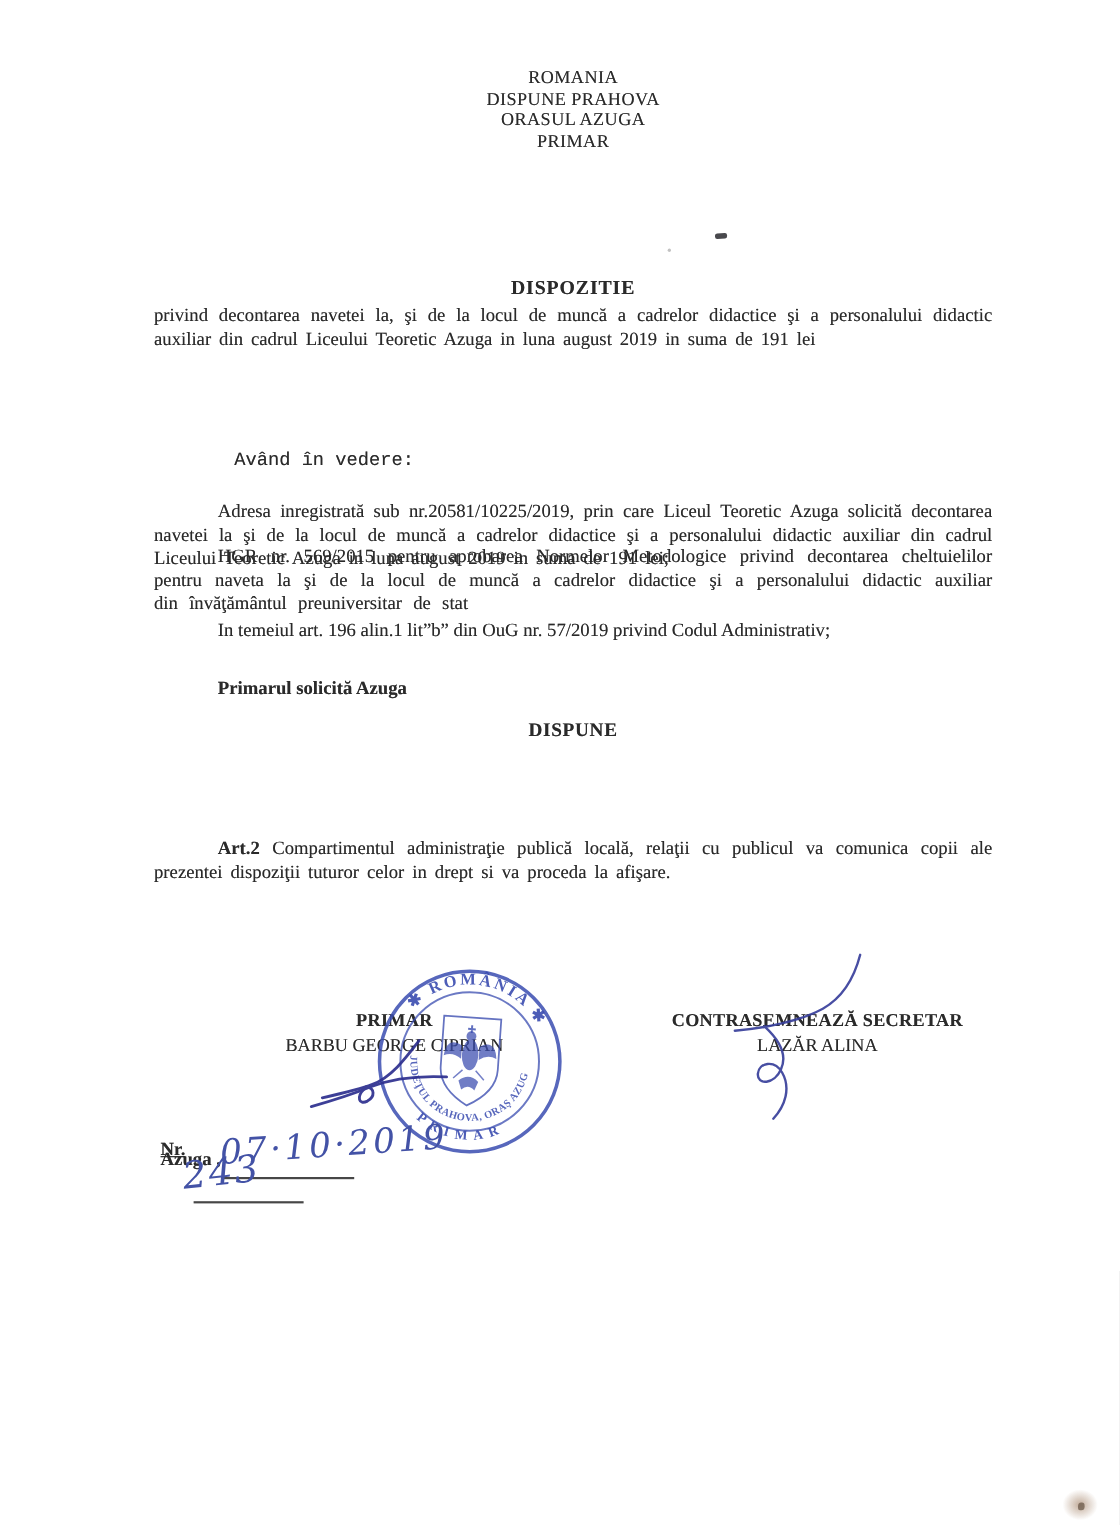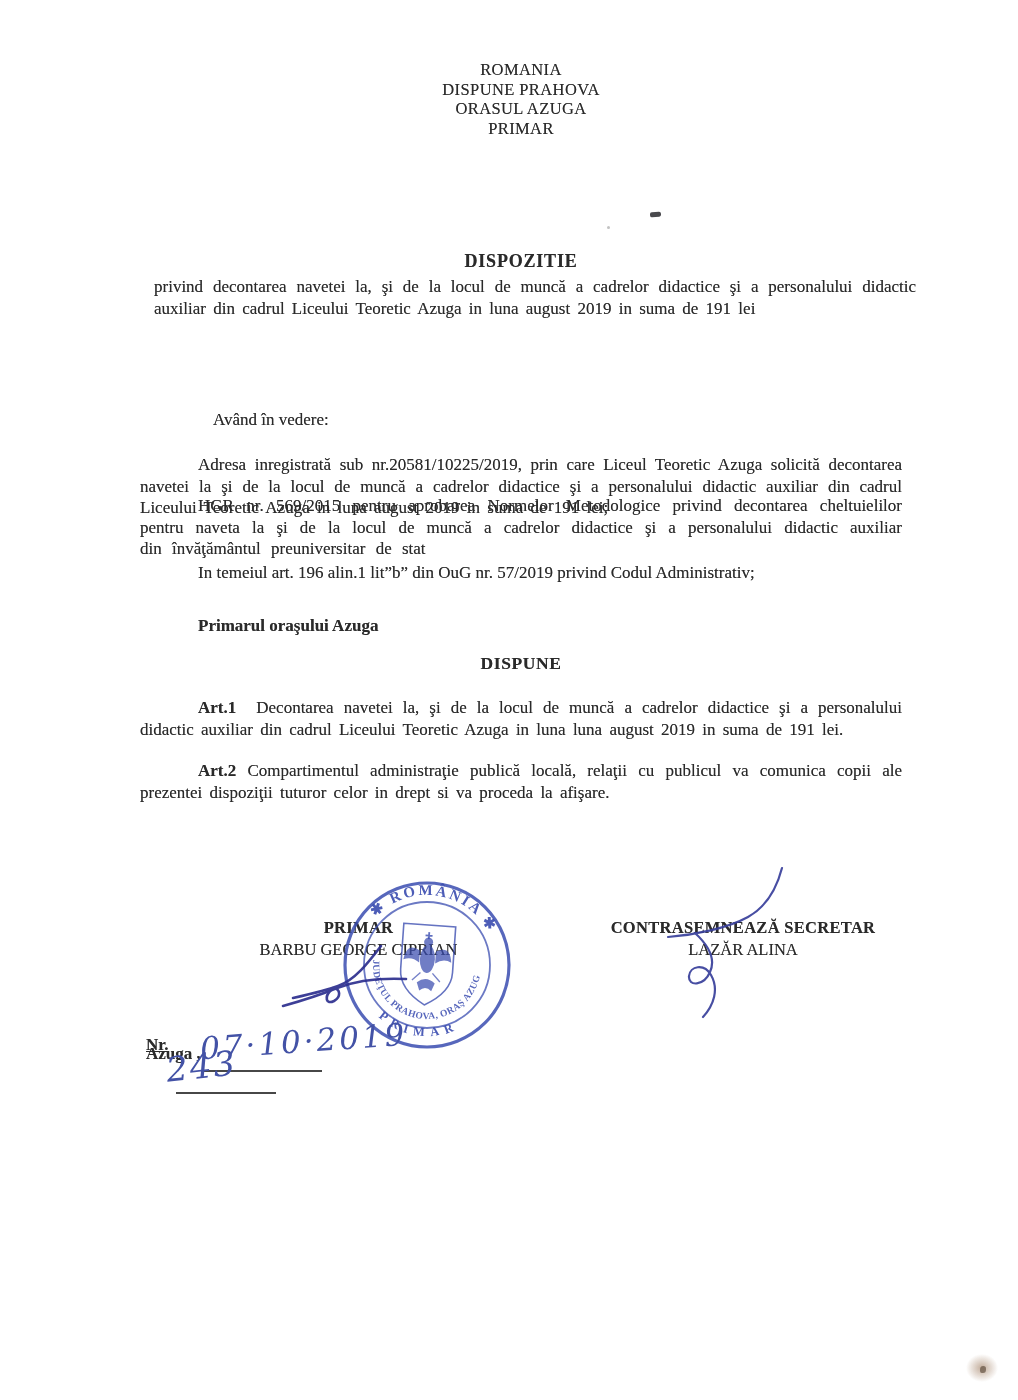--- a/index.html
+++ b/index.html
@@ -9,27 +9,27 @@
     font-family:"Liberation Serif","DejaVu Serif",serif;
     color:#2a2a2a;
   }
   .abs{position:absolute;}
   .block{left:140px;width:762px;}
   p{margin:0;}
   .body-text{font-size:17px;line-height:21.5px;text-shadow:0 0 .5px rgba(45,45,45,.55);}
   .justify{text-align:justify;word-spacing:3px;}
   .wide{word-spacing:6px;}
   .indent{text-indent:58px;}
-  .indent-lg{text-indent:73px;}
+  .indent-lg{text-indent:73px;font-family:Liberation Mono, monospace;}
   .bold{font-weight:bold;}
   .center{text-align:center;}
 
   .letterhead{top:60px;font-size:16.5px;line-height:19.5px;letter-spacing:.4px;text-shadow:0 0 .5px rgba(45,45,45,.55);}
   .doc-title{top:251px;font-weight:bold;font-size:18px;letter-spacing:.8px;}
-  .subtitle{top:276px;margin-left:14px;}
+  .subtitle{top:276px;}
   .having{top:409px;}
   .recital-1{top:430px;margin-top:24px;}
   .recital-2{top:495px;}
   .recital-3{top:562px;}
   .issuer{top:615px;}
   .dispune{top:653px;font-weight:bold;font-size:17.5px;letter-spacing:.6px;}
   .art-1{top:697px;}
   .art-2{top:760px;}
 
   .sig{font-size:16.5px;line-height:22px;text-align:center;text-shadow:0 0 .5px rgba(45,45,45,.5);}
@@ -79,24 +79,23 @@
   <div class="abs artifact-dot"></div>
 
   <div class="abs block body-text doc-title center">DISPOZITIE</div>
   <p class="abs block body-text justify subtitle">privind decontarea navetei la, şi de la locul de muncă a cadrelor didactice şi a personalului didactic auxiliar din cadrul Liceului Teoretic Azuga in luna august 2019  in suma de 191 lei</p>
 
   <p class="abs block body-text indent-lg having">Având în vedere:</p>
   <p class="abs block body-text justify indent recital-1">Adresa inregistrată sub nr.20581/10225/2019, prin care Liceul Teoretic Azuga solicită decontarea navetei la şi de la locul de muncă a cadrelor didactice şi a personalului didactic auxiliar din cadrul Liceului Teoretic Azuga in luna august 2019  in suma de 191 lei;</p>
   <p class="abs block body-text justify wide indent recital-2">HGR nr. 569/2015 pentru aprobarea Normelor Metodologice privind decontarea cheltuielilor pentru naveta la şi de la locul de muncă a cadrelor didactice şi a personalului didactic auxiliar din învăţământul preuniversitar de stat</p>
   <p class="abs block body-text indent recital-3">In temeiul art. 196 alin.1 lit”b” din OuG nr. 57/2019 privind Codul Administrativ;</p>
 
-  <p class="abs block body-text indent bold issuer">Primarul oraşului Azuga</p>
+  <p class="abs block body-text indent bold issuer">Primarul solicită Azuga</p>
   <div class="abs block dispune center body-text">DISPUNE</div>
 
-  <p class="abs block body-text justify indent art-1"><span class="bold">Art.1</span>&nbsp; <span>Decontarea navetei la, şi de la locul de muncă a cadrelor didactice şi a personalului didactic auxiliar din cadrul Liceului Teoretic Azuga in luna luna august 2019  in suma de 191 lei.</span></p>
   <p class="abs block body-text justify indent art-2"><span class="bold">Art.2</span> <span>Compartimentul administraţie publică locală, relaţii cu publicul va comunica copii ale prezentei dispoziţii tuturor celor in drept si va proceda la afişare.</span></p>
 
   <div class="abs sig sig-left">
     <div class="role">PRIMAR</div>
     <div>BARBU GEORGE CIPRIAN</div>
   </div>
   <div class="abs sig sig-right">
     <div class="role">CONTRASEMNEAZĂ SECRETAR</div>
     <div>LAZĂR ALINA</div>
   </div>

